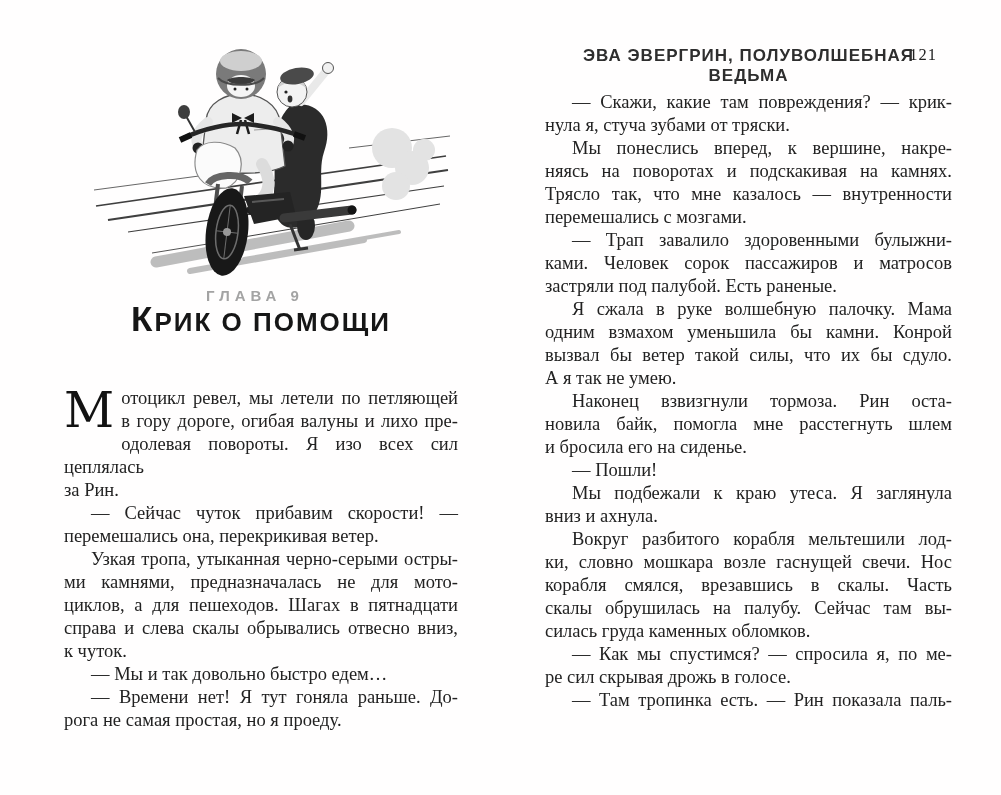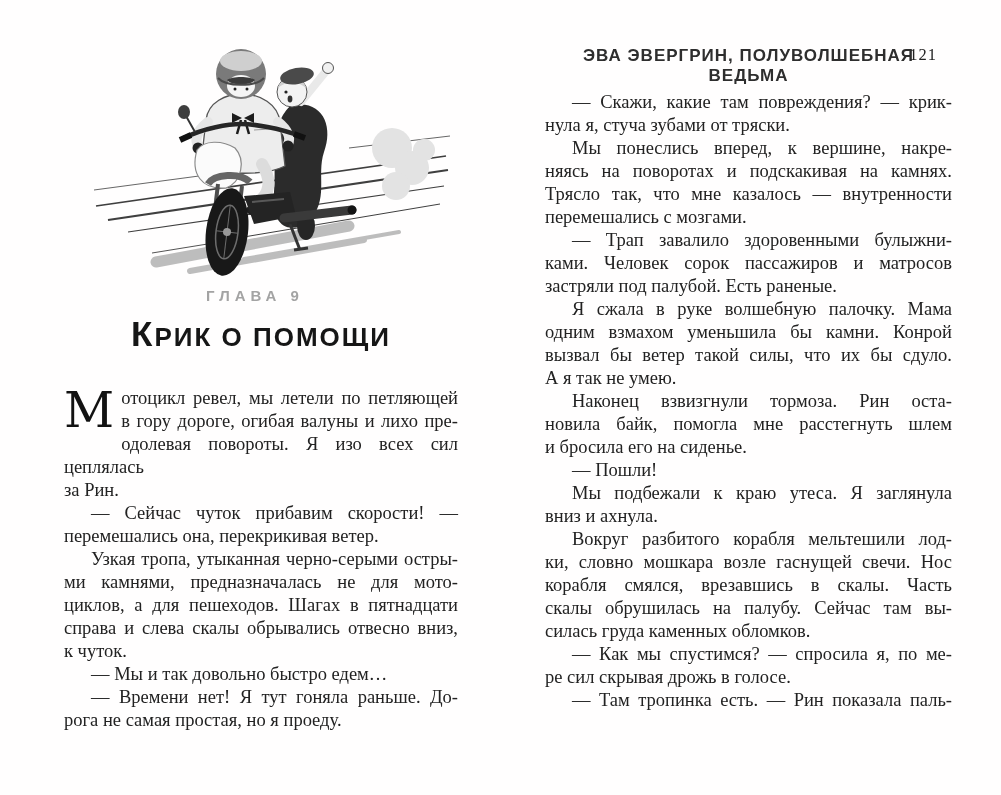--- a/index.html
+++ b/index.html
@@ -9,21 +9,21 @@
   .page-left{left:64px;width:394px;}
   .page-right{left:545px;width:407px;}
 
   
   .illustration{position:absolute;left:30px;top:28px;width:360px;height:252px;}
 
   
   .chapter-label{position:absolute;top:287px;left:0;right:12px;text-align:center;
       font-family:"Liberation Sans",sans-serif;font-weight:700;font-size:15px;
       letter-spacing:5px;color:#a3a3a3;}
-  .chapter-title{position:absolute;top:301px;left:0;right:0;margin:15px;text-align:center;
+  .chapter-title{position:absolute;top:301px;left:0;right:0;margin:0;text-align:center;
       font-family:"Liberation Sans",sans-serif;font-weight:700;font-size:26px;line-height:36px;
       letter-spacing:2px;text-transform:uppercase;color:#161616;}
   .chapter-title::first-letter{font-size:35px;}
 
   
   .running-header{position:absolute;top:46px;left:0;right:0;text-align:center;}
   .rh-title{font-family:"Liberation Sans",sans-serif;font-weight:700;font-size:17px;
       letter-spacing:1px;text-transform:uppercase;color:#2e2e2e;}
   .rh-num{position:absolute;right:15px;top:-1px;font-family:"Liberation Serif",serif;
       font-size:16.5px;letter-spacing:1px;color:#222;margin-left:48px;}

